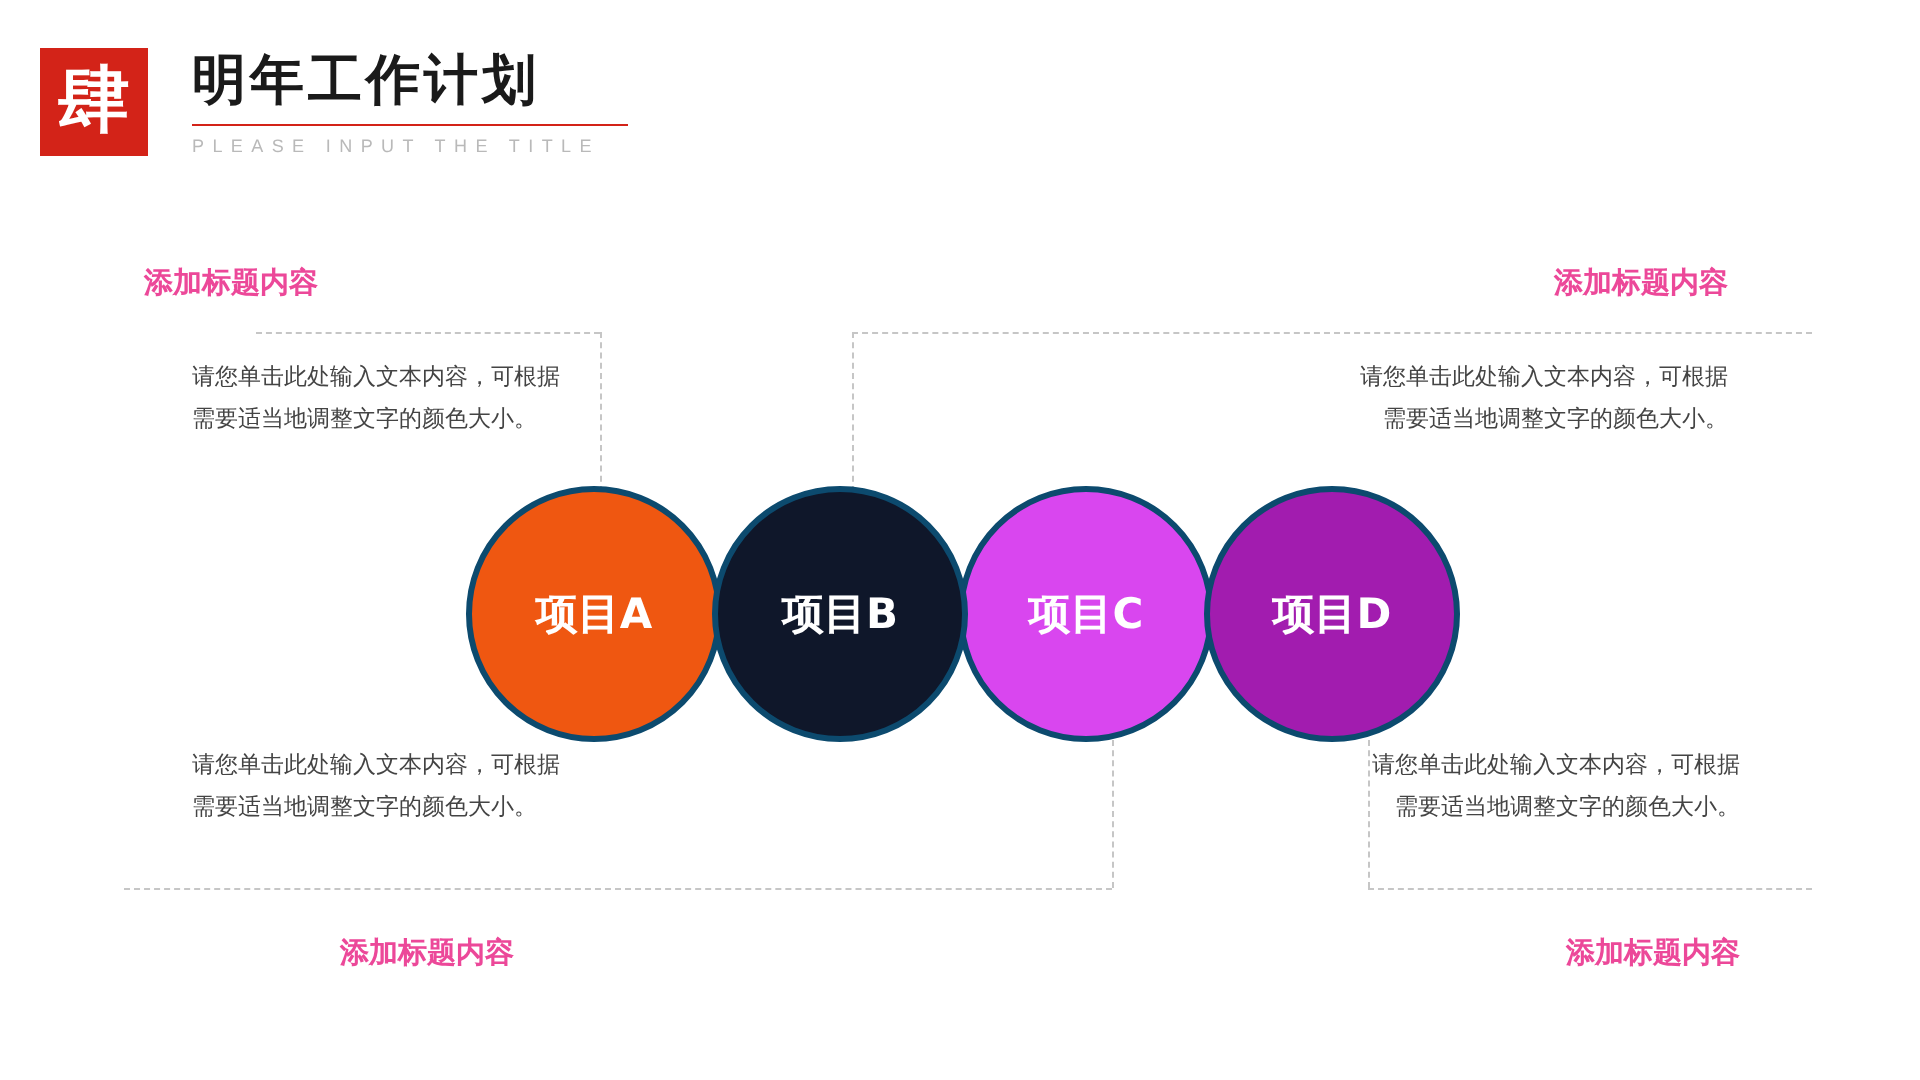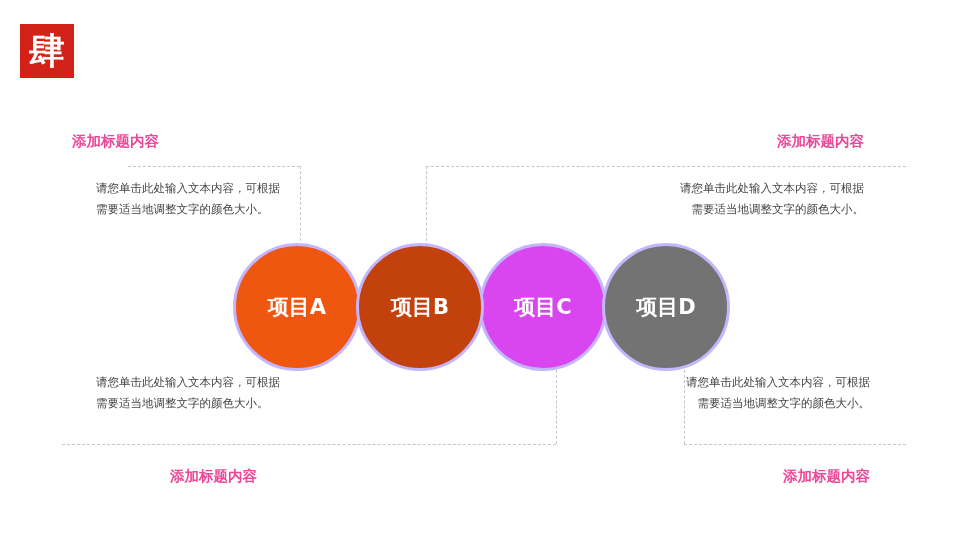--- a/index.html
+++ b/index.html
@@ -79,26 +79,26 @@
     height: 128px;
     border-radius: 50%;
     color: #ffffff;
     display: flex;
     align-items: center;
     justify-content: center;
     font-size: 21px;
     font-weight: bold;
     font-family: "DejaVu Sans", sans-serif;
     box-sizing: border-box;
-    border: 3px solid #c4b5fd;
+    border: 3px solid #0c4a6e;
   }
   .c0 { left: 0px;   background: #ef5711; }
-  .c1 { left: 123px; background: #c2410c; }
+  .c1 { left: 123px; background: #0f172a; }
   .c2 { left: 246px; background: #d946ef; }
-  .c3 { left: 369px; background: #737373; }
+  .c3 { left: 369px; background: #a21caf; }
 
   
   .blk {
     position: absolute;
   }
   .blk .heading {
     font-size: 14.5px;
     font-weight: bold;
     color: #ec4899;
     font-family: "DejaVu Sans", sans-serif;
@@ -140,20 +140,25 @@
     width: 0;
   }
 </style>
 </head>
 <body>
 
 <div class="slide">
 
   <div class="header">
     <div class="badge">肆</div>
+    <div class="title-block">
+      <div class="main-title">明年工作计划</div>
+      <div class="title-rule"></div>
+      <div class="sub-title">PLEASE INPUT THE TITLE</div>
+    </div>
   </div>
 
   <div class="ln ln-h" style="left:128px; top:166px; width:172px;"></div>
   <div class="ln ln-v" style="left:300px; top:166px; height:80px;"></div>
 
   <div class="ln ln-v" style="left:426px; top:166px; height:80px;"></div>
   <div class="ln ln-h" style="left:426px; top:166px; width:480px;"></div>
 
   <div class="ln ln-h" style="left:62px; top:444px; width:494px;"></div>
   <div class="ln ln-v" style="left:556px; top:370px; height:74px;"></div>

